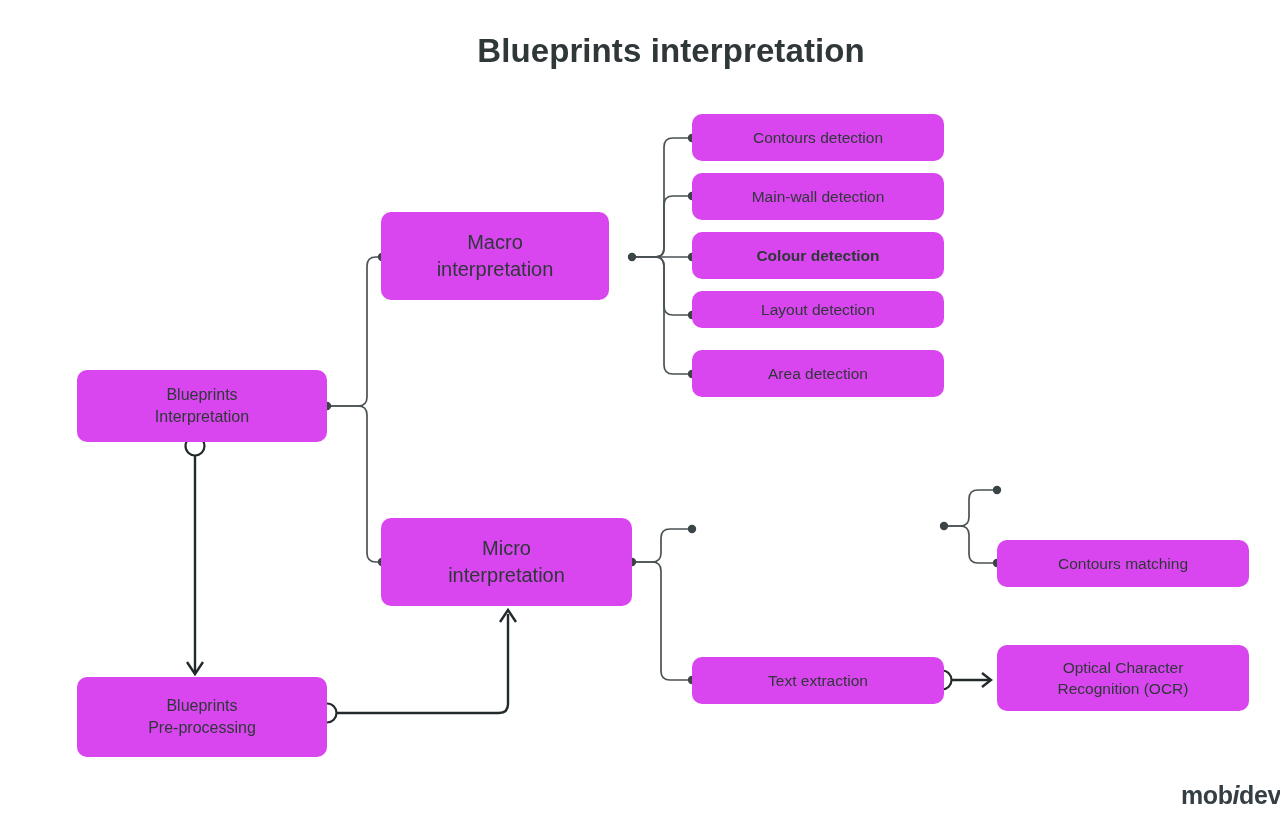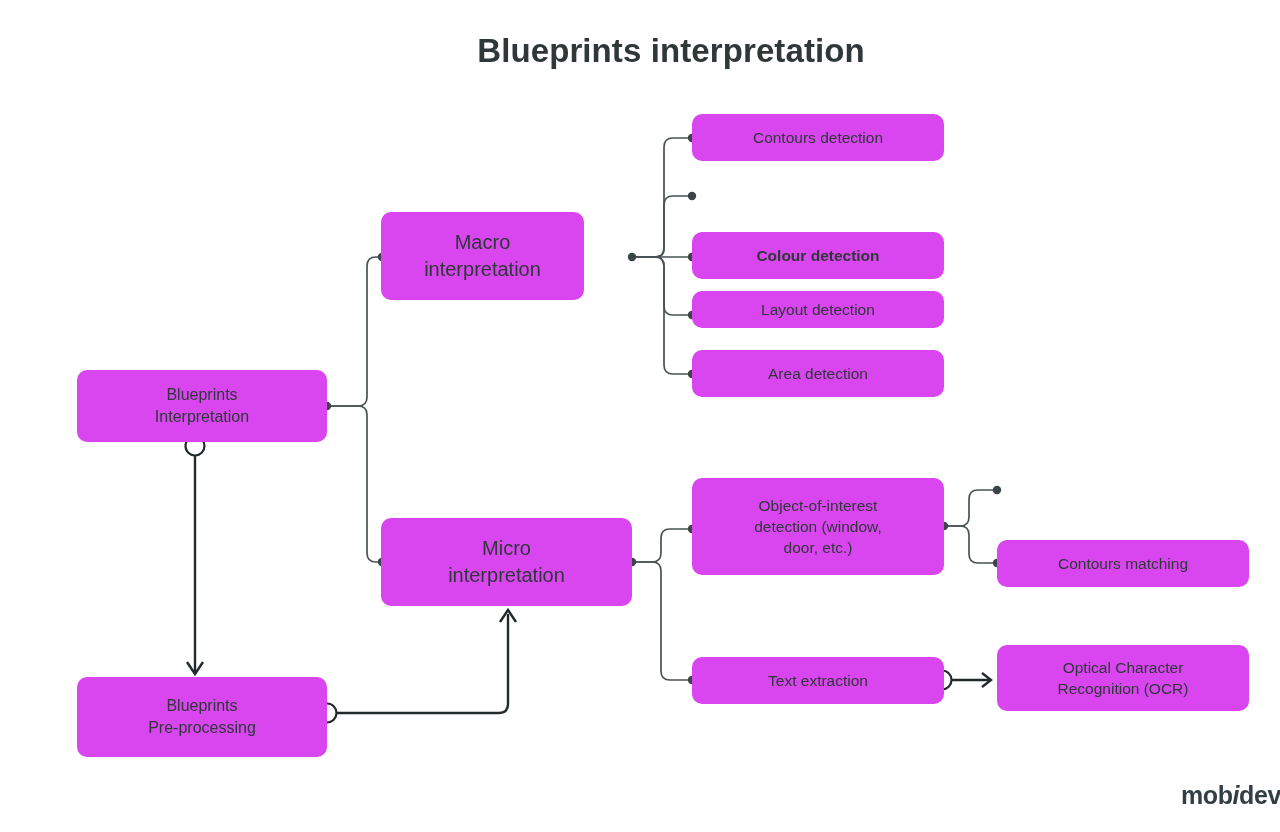--- a/index.html
+++ b/index.html
@@ -157,48 +157,46 @@
   <div class="node lvl1" style="left:46px; top:370px; width:250px; height:72px;">
     <span class="lbl">Blueprints
 Interpretation</span>
   </div>
 
   <div class="node lvl1" style="left:46px; top:677px; width:250px; height:80px;">
     <span class="lbl">Blueprints
 Pre-processing</span>
   </div>
 
-  <div class="node lvl2" style="left:350px; top:212px; width:203px; height:88px;">
+  <div class="node lvl2" style="left:350px; top:212px; width:228px; height:88px;">
     <span class="lbl">Macro
 interpretation</span>
   </div>
 
   <div class="node lvl2" style="left:350px; top:518px; width:251px; height:88px;">
     <span class="lbl">Micro
 interpretation</span>
   </div>
 
   <div class="node lvl3" style="left:661px; top:114px; width:252px; height:47px;">
     <span class="lbl">Contours detection</span>
   </div>
+  <div class="node lvl3" style="left:661px; top:173px; width:252px; height:47px;">
+    <span class="lbl">Main-wall detection</span>
+  </div>
   <div class="node lvl3" style="left:661px; top:232px; width:252px; height:47px;font-weight:bold;">
     <span class="lbl">Colour detection</span>
   </div>
   <div class="node lvl3" style="left:661px; top:291px; width:252px; height:37px;">
     <span class="lbl">Layout detection</span>
   </div>
   <div class="node lvl3" style="left:661px; top:350px; width:252px; height:47px;">
     <span class="lbl">Area detection</span>
   </div>
 
-  <div class="node lvl3" style="left:661px; top:478px; width:252px; height:97px;">
-    <span class="lbl">Object-of-interest
-detection (window,
-door, etc.)</span>
-  </div>
   <div class="node lvl3" style="left:661px; top:657px; width:252px; height:47px;">
     <span class="lbl">Text extraction</span>
   </div>
 
   <div class="node lvl3" style="left:966px; top:540px; width:252px; height:47px;">
     <span class="lbl">Contours matching</span>
   </div>
 
   <div class="node lvl3" style="left:966px; top:645px; width:252px; height:66px;">
     <span class="lbl">Optical Character

